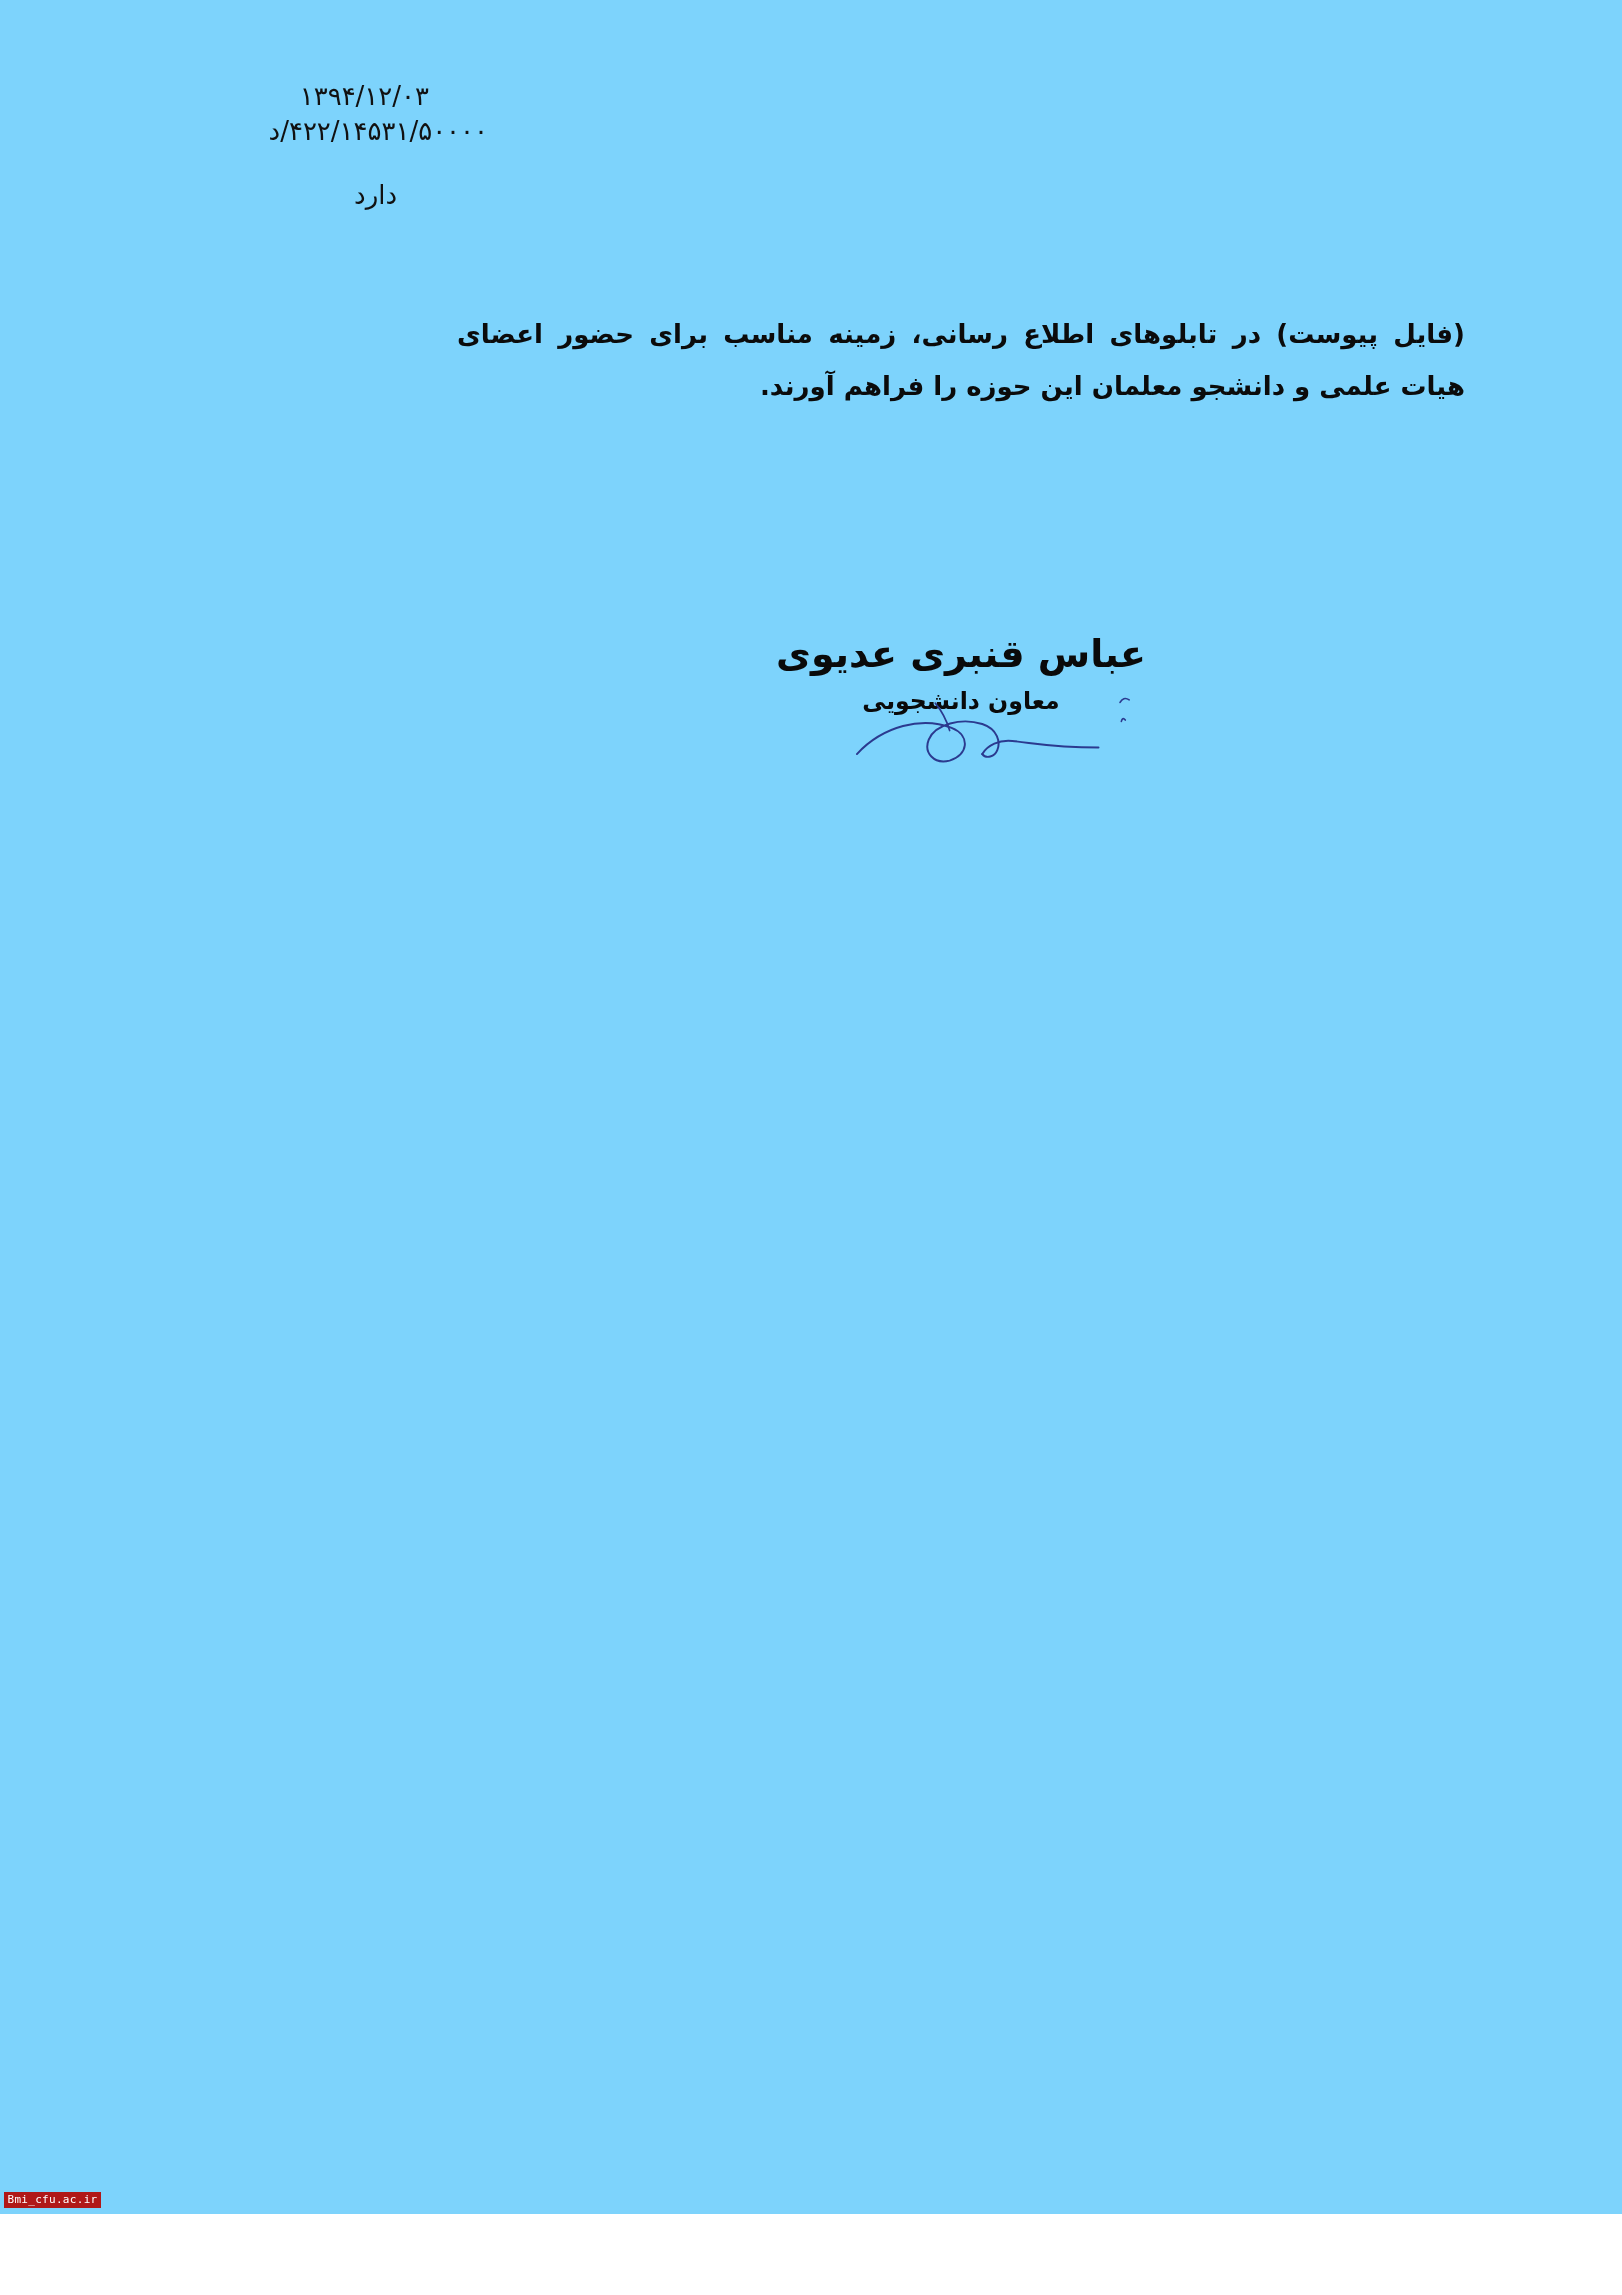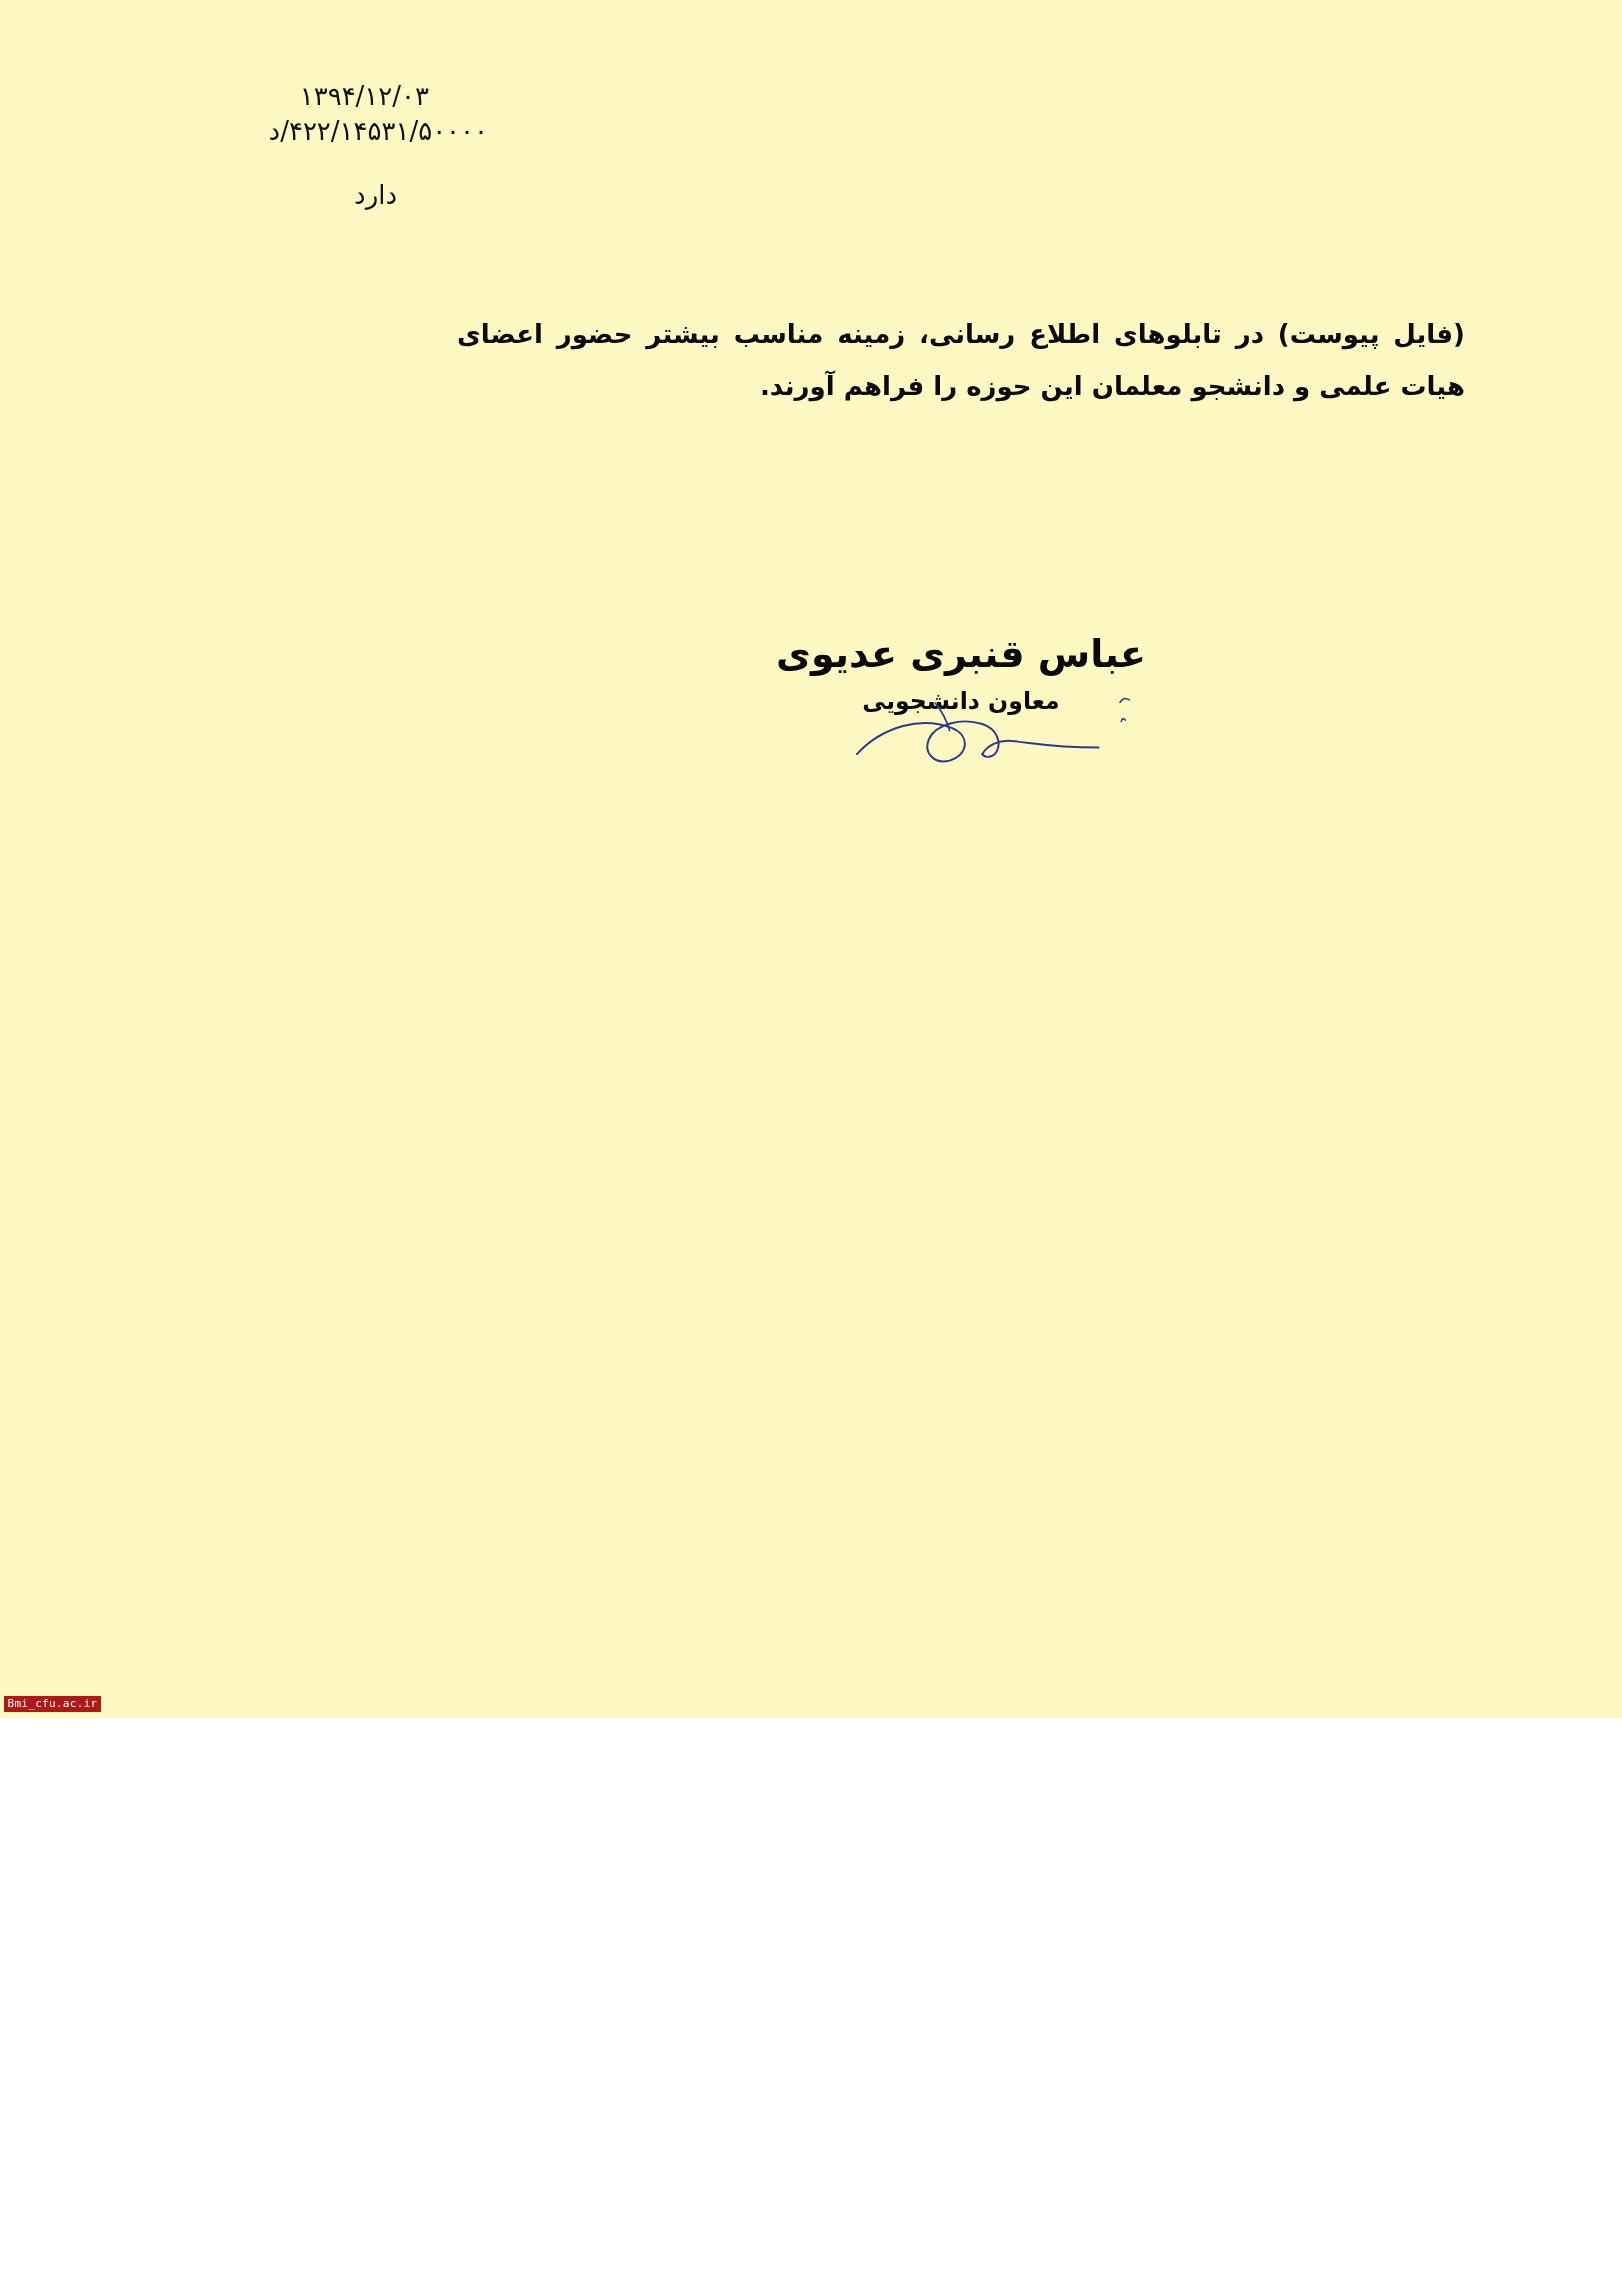--- a/index.html
+++ b/index.html
@@ -7,22 +7,22 @@
     padding: 0;
     background: #ffffff;
   }
   body {
     font-family: "DejaVu Sans", "Liberation Sans", sans-serif;
     color: #000000;
   }
   .page {
     position: relative;
     width: 1623px;
-    height: 1718px;
-    background: #fef9c3;
+    height: 2214px;
+    background: #7dd3fc;
     overflow: hidden;
     box-sizing: border-box;
   }
 
   
   .meta-block {
     position: absolute;
     top: 77px;
     right: 1330px;           
     left: 0;
@@ -116,21 +116,21 @@
 
 <div class="page">
 
   <div class="meta-block">
     <div class="meta-line meta-date">۱۳۹۴/۱۲/۰۳</div>
     <div class="meta-line meta-ref">۴۲۲/۱۴۵۳۱/۵۰۰۰۰/د</div>
     <div class="meta-line meta-attach">دارد</div>
   </div>
 
   <div class="body-area">
-    <p class="para">(فایل پیوست) در تابلوهای اطلاع رسانی،  زمینه مناسب بیشتر حضور  اعضای هیات علمی و دانشجو معلمان این حوزه را فراهم آورند.</p>
+    <p class="para">(فایل پیوست) در تابلوهای اطلاع رسانی،  زمینه مناسب برای حضور  اعضای هیات علمی و دانشجو معلمان این حوزه را فراهم آورند.</p>
 
   </div>
 
   <div class="sign-area">
     <div class="sign-name">عباس قنبری عدیوی</div>
     <div class="sign-title">معاون دانشجویی</div>
   </div>
 
   <svg class="signature-svg" viewBox="0 0 460 170">
     <g fill="none" stroke="#2b3a8f" stroke-width="3" stroke-linecap="round" stroke-linejoin="round">

